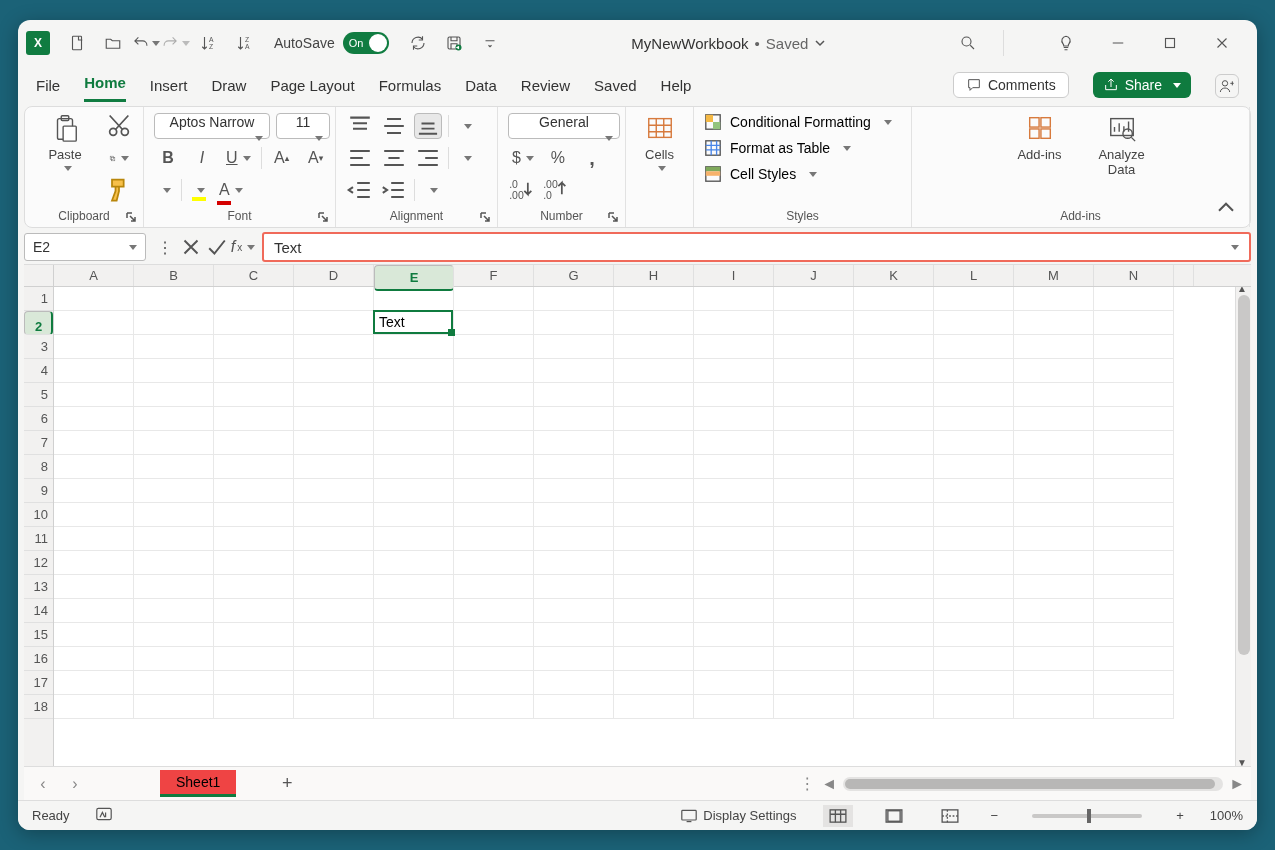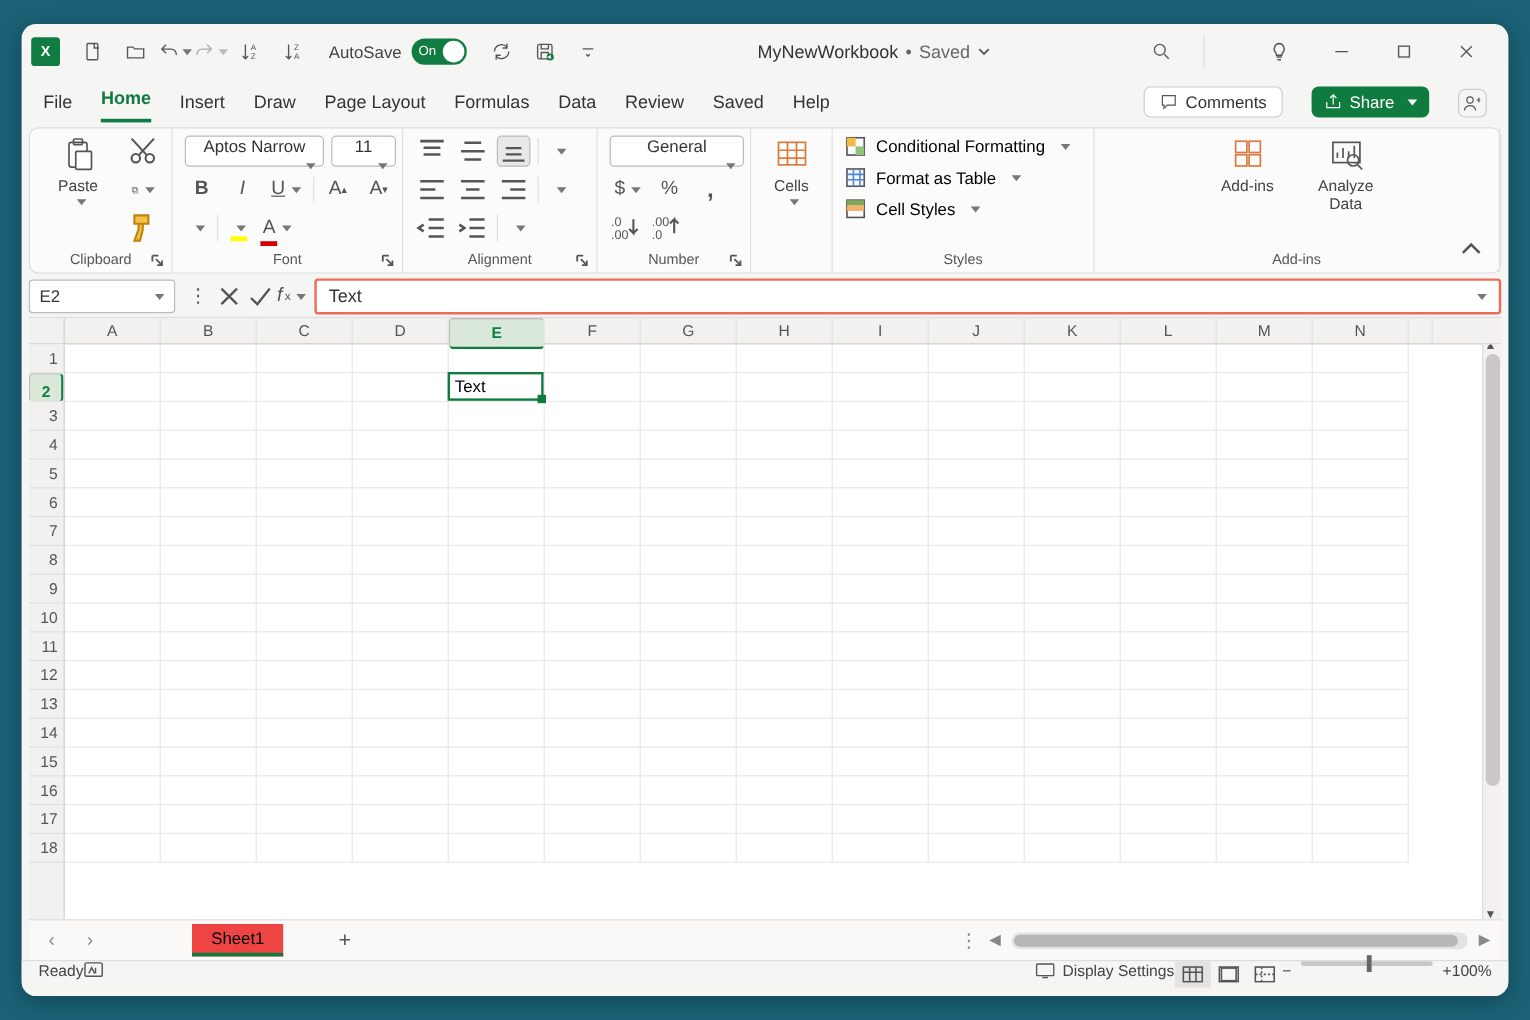--- a/index.html
+++ b/index.html
@@ -82,21 +82,21 @@
   
   .sheetbar { height:34px; border-top:1px solid #ddd; margin:0 6px; display:flex; align-items:center; gap:6px; padding:0 6px; background:#faf9f8; }
   .sheetnav { width:26px; text-align:center; color:#888; }
   .sheet-tab { padding:4px 16px; border-bottom:3px solid #0f7b3f; background:#ef4444; font-size:14px; }
   .sheet-add { width:30px; text-align:center; font-size:18px; color:#555; margin-left:30px; }
   .hscroll { flex:1; display:flex; align-items:center; gap:6px; justify-content:flex-end; }
   .hbar { width:380px; height:14px; background:#e4e3e2; border-radius:7px; position:relative; }
   .hthumb { position:absolute; left:2px; top:2px; height:10px; width:370px; background:#b8b7b6; border-radius:5px; }
 
   
-  .status { height:30px; border-top:1px solid #ddd; background:#f5f5f4; display:flex; align-items:flex-start; padding:0 14px; font-size:13px; color:#444; gap:0; }
+  .status { height:30px; border-top:1px solid #ddd; background:#f5f5f4; display:flex; align-items:center; padding:0 14px; font-size:13px; color:#444; gap:26px; }
   .status .spacer { flex:1; }
   .viewbtn { width:30px; height:22px; border:1px solid transparent; display:flex; align-items:center; justify-content:center;}
   .viewbtn.active { background:#e4e3e2; }
   .zoom-slider { width:110px; height:4px; background:#c9c8c7; border-radius:2px; position:relative; margin:0 8px;}
   .zoom-slider .knob { position:absolute; left:50%; top:-5px; width:4px; height:14px; background:#666; }
 
   svg { stroke:#555; fill:none; stroke-width:1.5; }
   .dd-tri { width:0; height:0; border-left:4px solid transparent; border-right:4px solid transparent; border-top:5px solid #777; margin-left:5px; }
 </style>
 </head>

